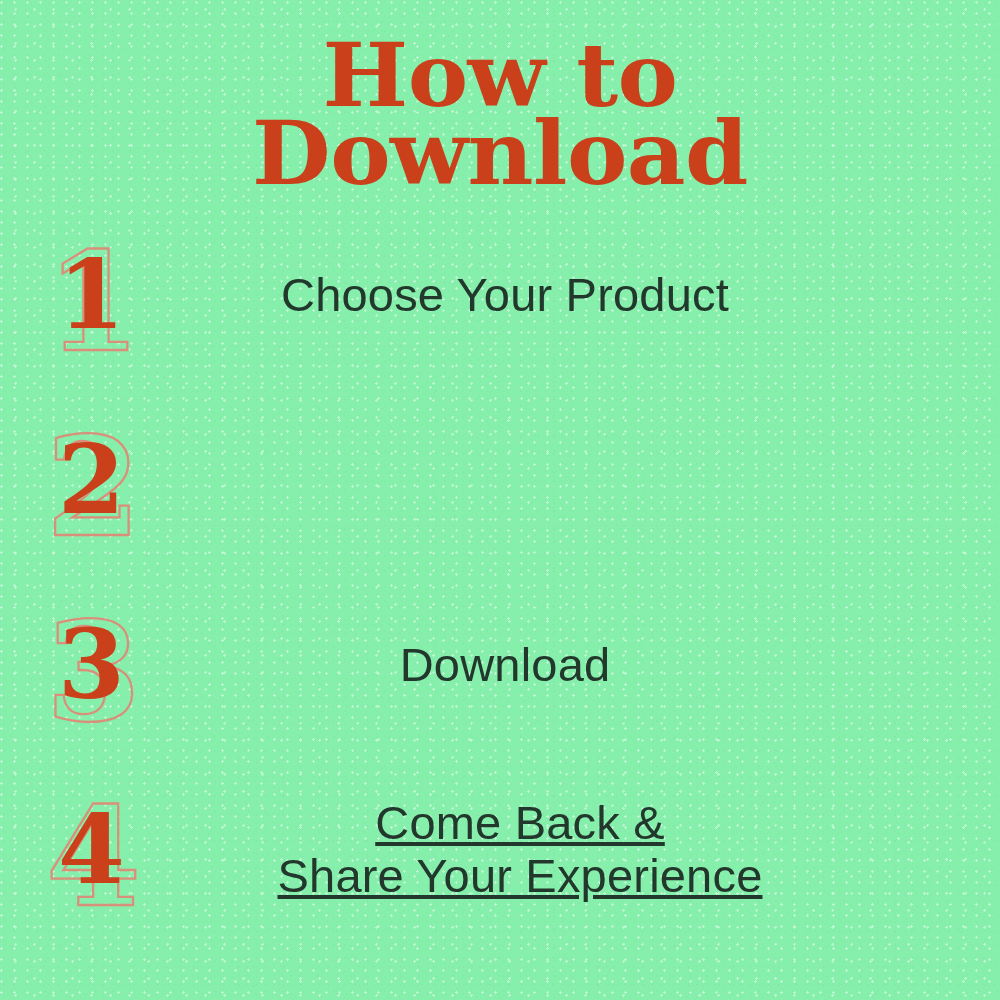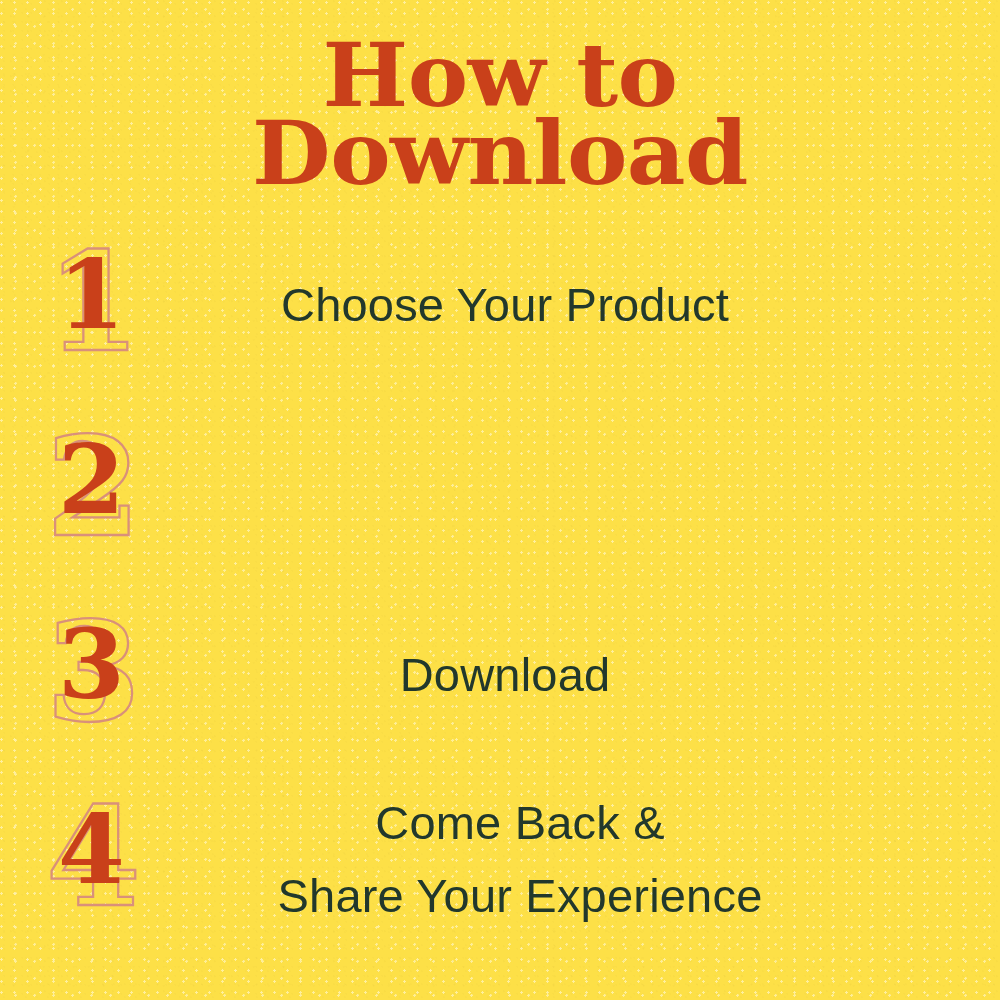--- a/index.html
+++ b/index.html
@@ -12,21 +12,21 @@
     height: 1000px;
     background: #f3f1ea;
     font-family: "Liberation Sans", sans-serif;
     overflow: hidden;
   }
 
   #poster {
     position: relative;
     width: 1000px;
     height: 1000px;
-    background-color: #fde047;
+    background-color: #86efac;
     box-sizing: border-box;
     overflow: hidden;
   }
 
   
   #grain {
     position: absolute;
     inset: 0;
     pointer-events: none;
     opacity: 0.55;
@@ -119,22 +119,22 @@
     flex: 1 1 auto;
     text-align: center;
     color: #22382c;
     font-family: "Liberation Sans", sans-serif;
     font-weight: 400;
     font-size: 47px;
     line-height: 1.12;
     letter-spacing: 0.2px;
     padding-right: 140px;
   }
-  .step-label .lbl-line { display: block; margin-top: 20px; }
-  .step-row[data-row="3"] .step-label { padding-right: 110px; }
+  .step-label .lbl-line { display: block; }
+  .step-row[data-row="3"] .step-label { padding-right: 110px; text-decoration: underline; }
 </style>
 </head>
 <body>
 
 <div id="poster">
 
   <div id="grain"></div>
 
   <div class="title-block">
     <span class="title-line-1">How to</span>

